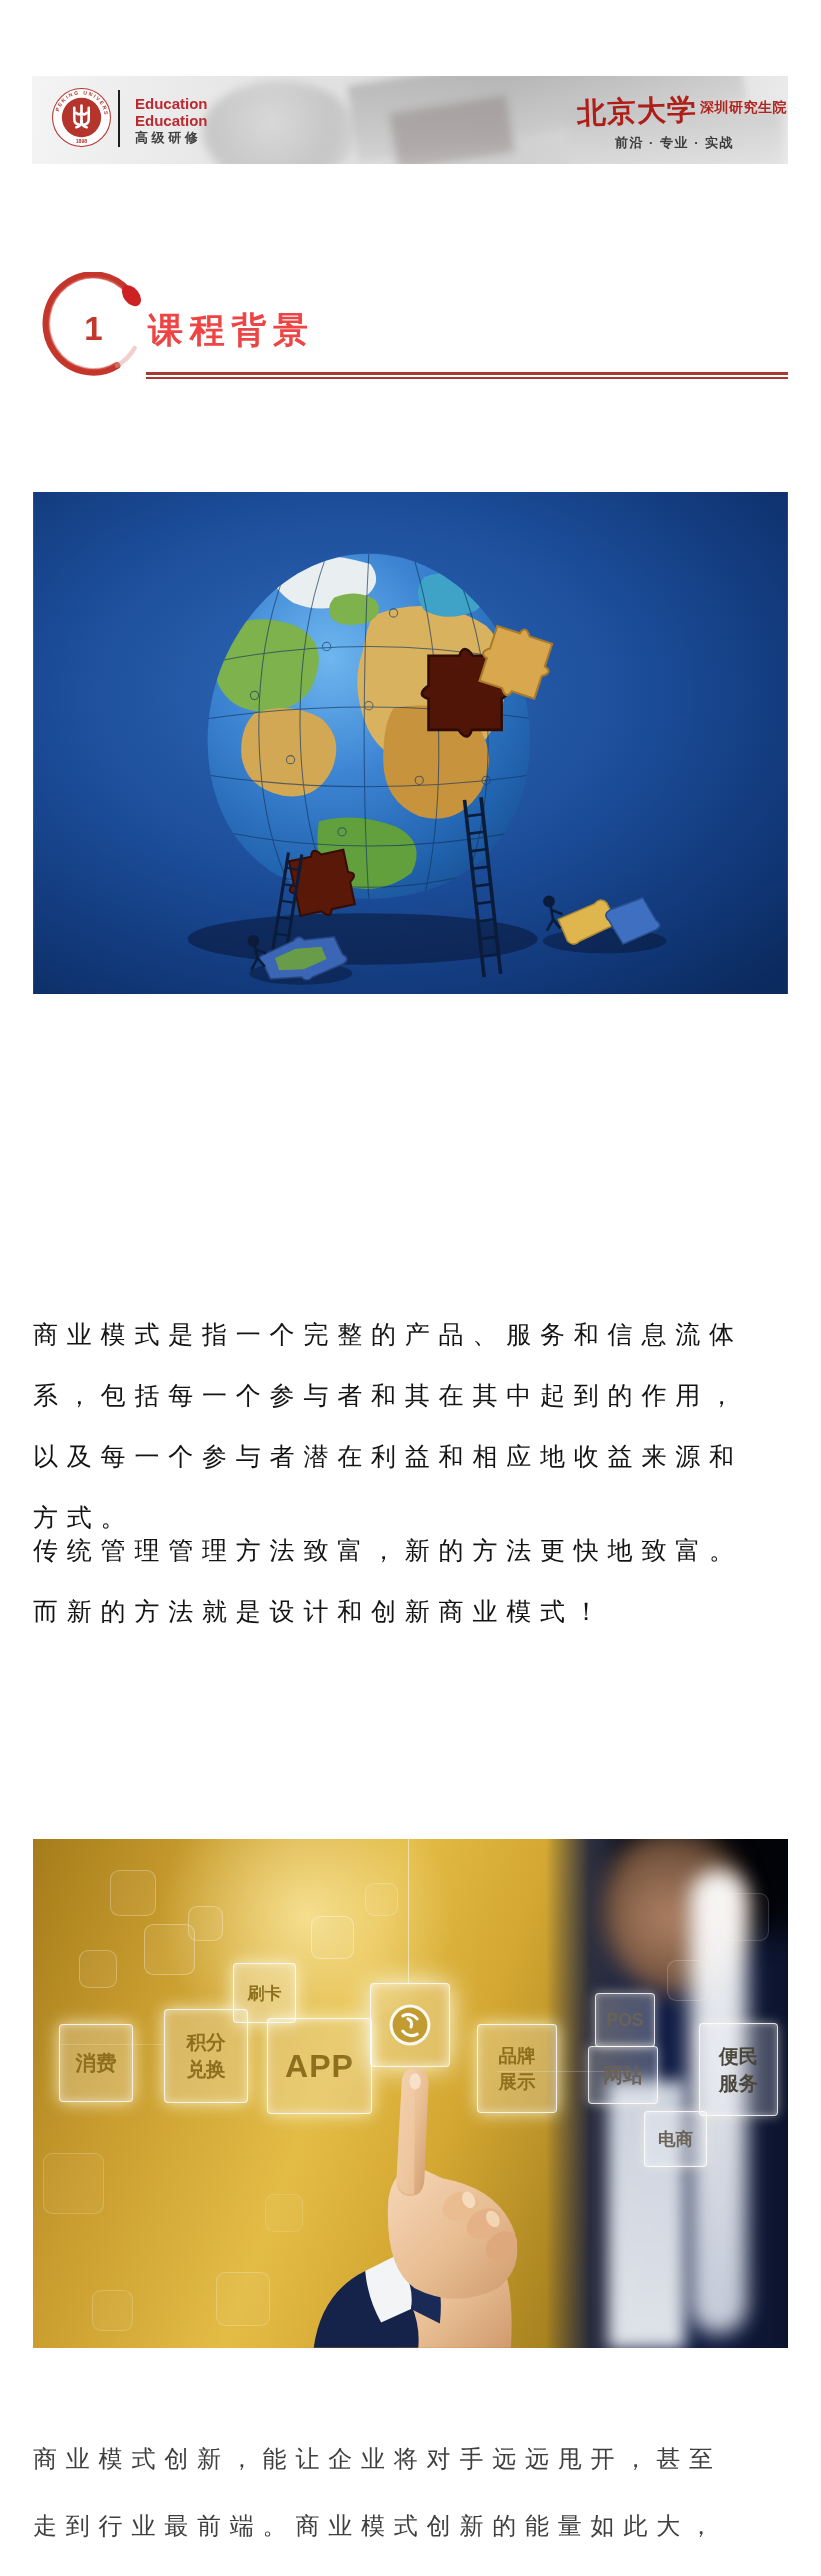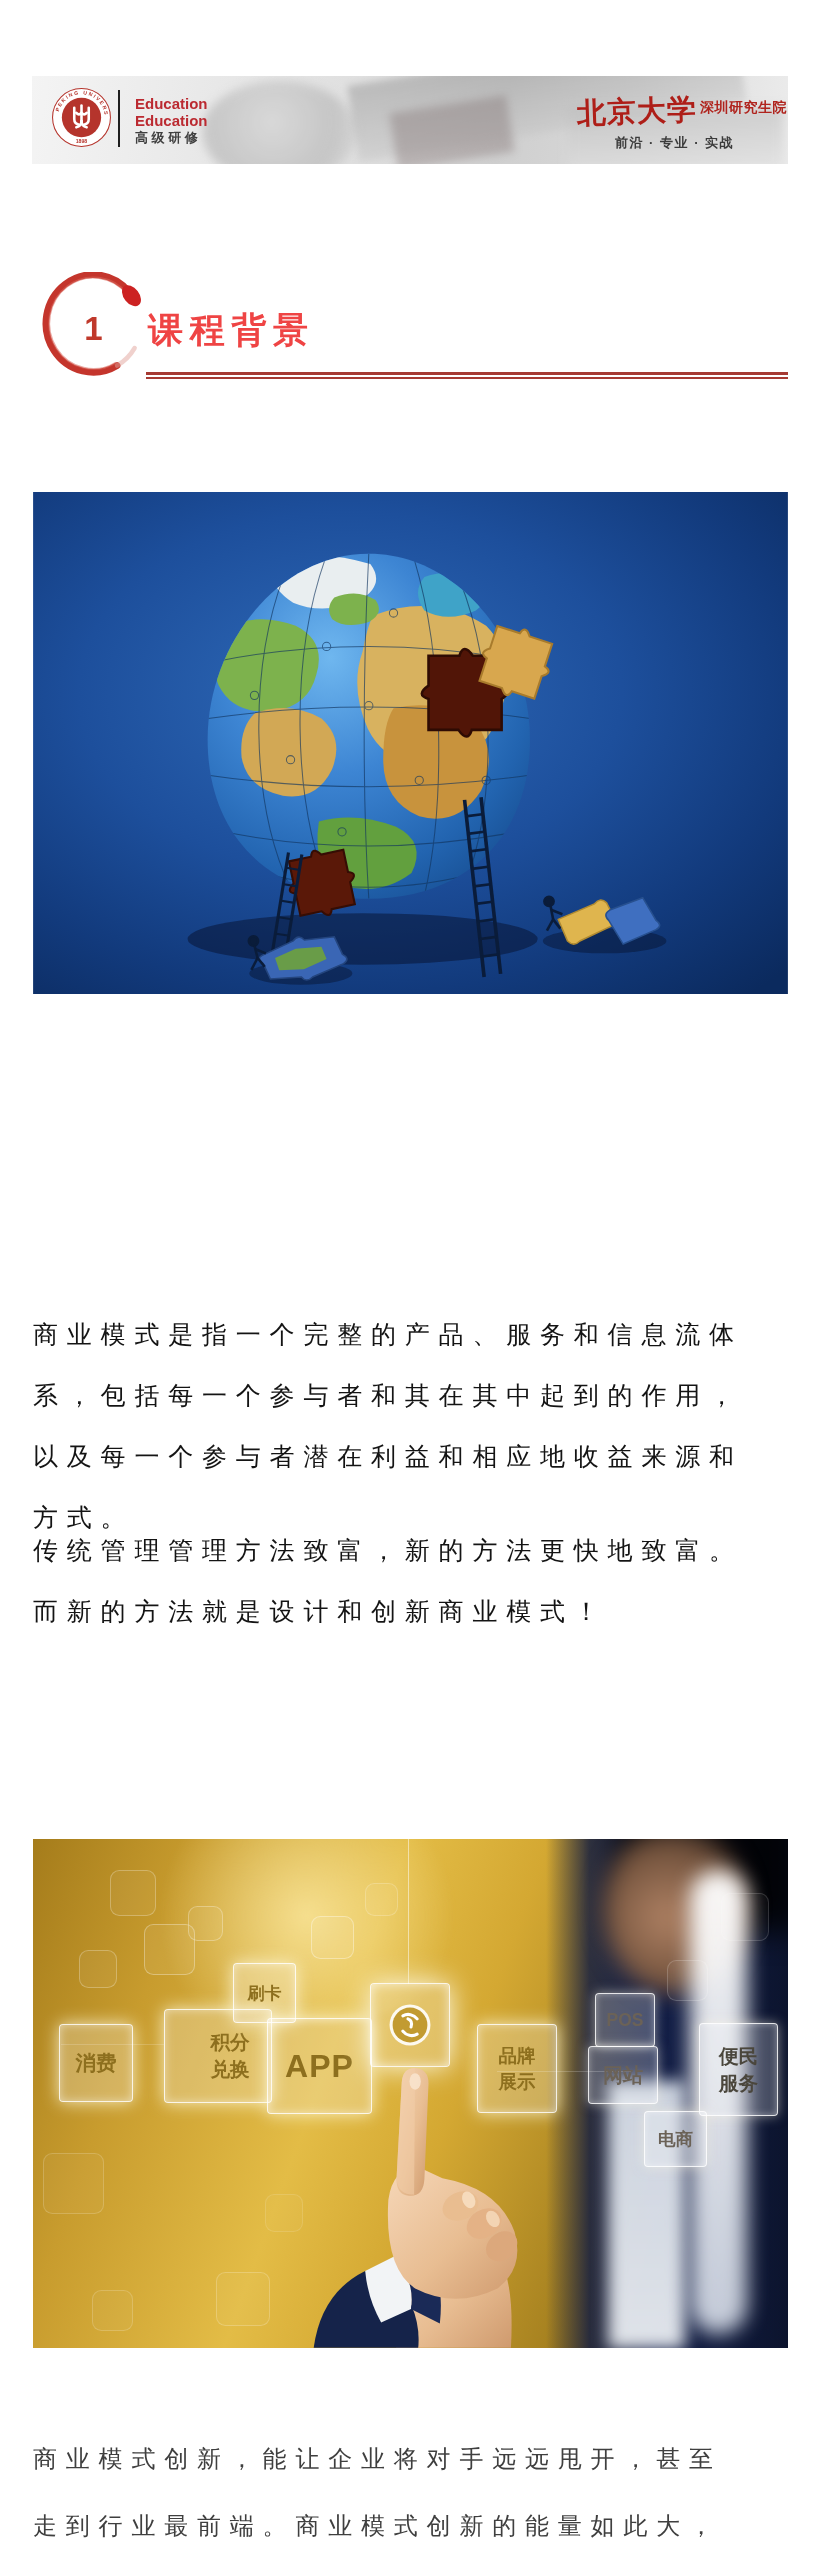--- a/index.html
+++ b/index.html
@@ -264,21 +264,21 @@
     <div class="deco" style="left:10.3px;top:314px;width:59px;height:59px;opacity:.35;"></div>
     <div class="deco" style="left:183px;top:433px;width:52px;height:52px;opacity:.4;"></div>
     <div class="deco" style="left:59px;top:451px;width:39px;height:39px;opacity:.35;"></div>
     <div class="deco" style="left:232px;top:355px;width:36px;height:36px;opacity:.25;"></div>
 
     <div class="hline" style="left:375px;top:0;width:1px;height:145px;"></div>
     <div class="hline" style="left:464px;top:232px;width:134px;height:1px;opacity:.4;"></div>
     <div class="hline" style="left:28px;top:205px;width:103px;height:1px;opacity:.35;"></div>
 
     <div class="tile" style="left:26px;top:185px;width:72px;height:76px;font-size:20.6px;">消费</div>
-    <div class="tile" style="left:131px;top:170px;width:82px;height:92px;font-size:19.6px;line-height:27px;padding-left:24px;">积分
+    <div class="tile" style="left:131px;top:170px;width:82px;height:92px;font-size:19.6px;line-height:27px;">积分
 兑换</div>
     <div class="tile" style="left:200px;top:124px;width:61px;height:58px;font-size:17px;">刷卡</div>
     <div class="tile" style="left:234px;top:179px;width:103px;height:94px;font-size:32px;letter-spacing:1px;">APP</div>
 
     <div class="tile" style="left:337px;top:144px;width:78px;height:82px;box-shadow:0 0 28px rgba(255,255,240,.95), inset 0 0 11.3px rgba(255,255,255,.7);">
       <svg width="44" height="44" viewBox="-43 -43 86 86">
         <circle cx="0" cy="0" r="40" fill="#ffffff" opacity="0.9"></circle>
         <circle cx="0" cy="0" r="34" fill="#c29b31"></circle>
         <g stroke="#ffffff" stroke-width="6" fill="none" stroke-linecap="round">
           <path d="M-14,-18 a22,22 0 0 1 28,6"></path>

